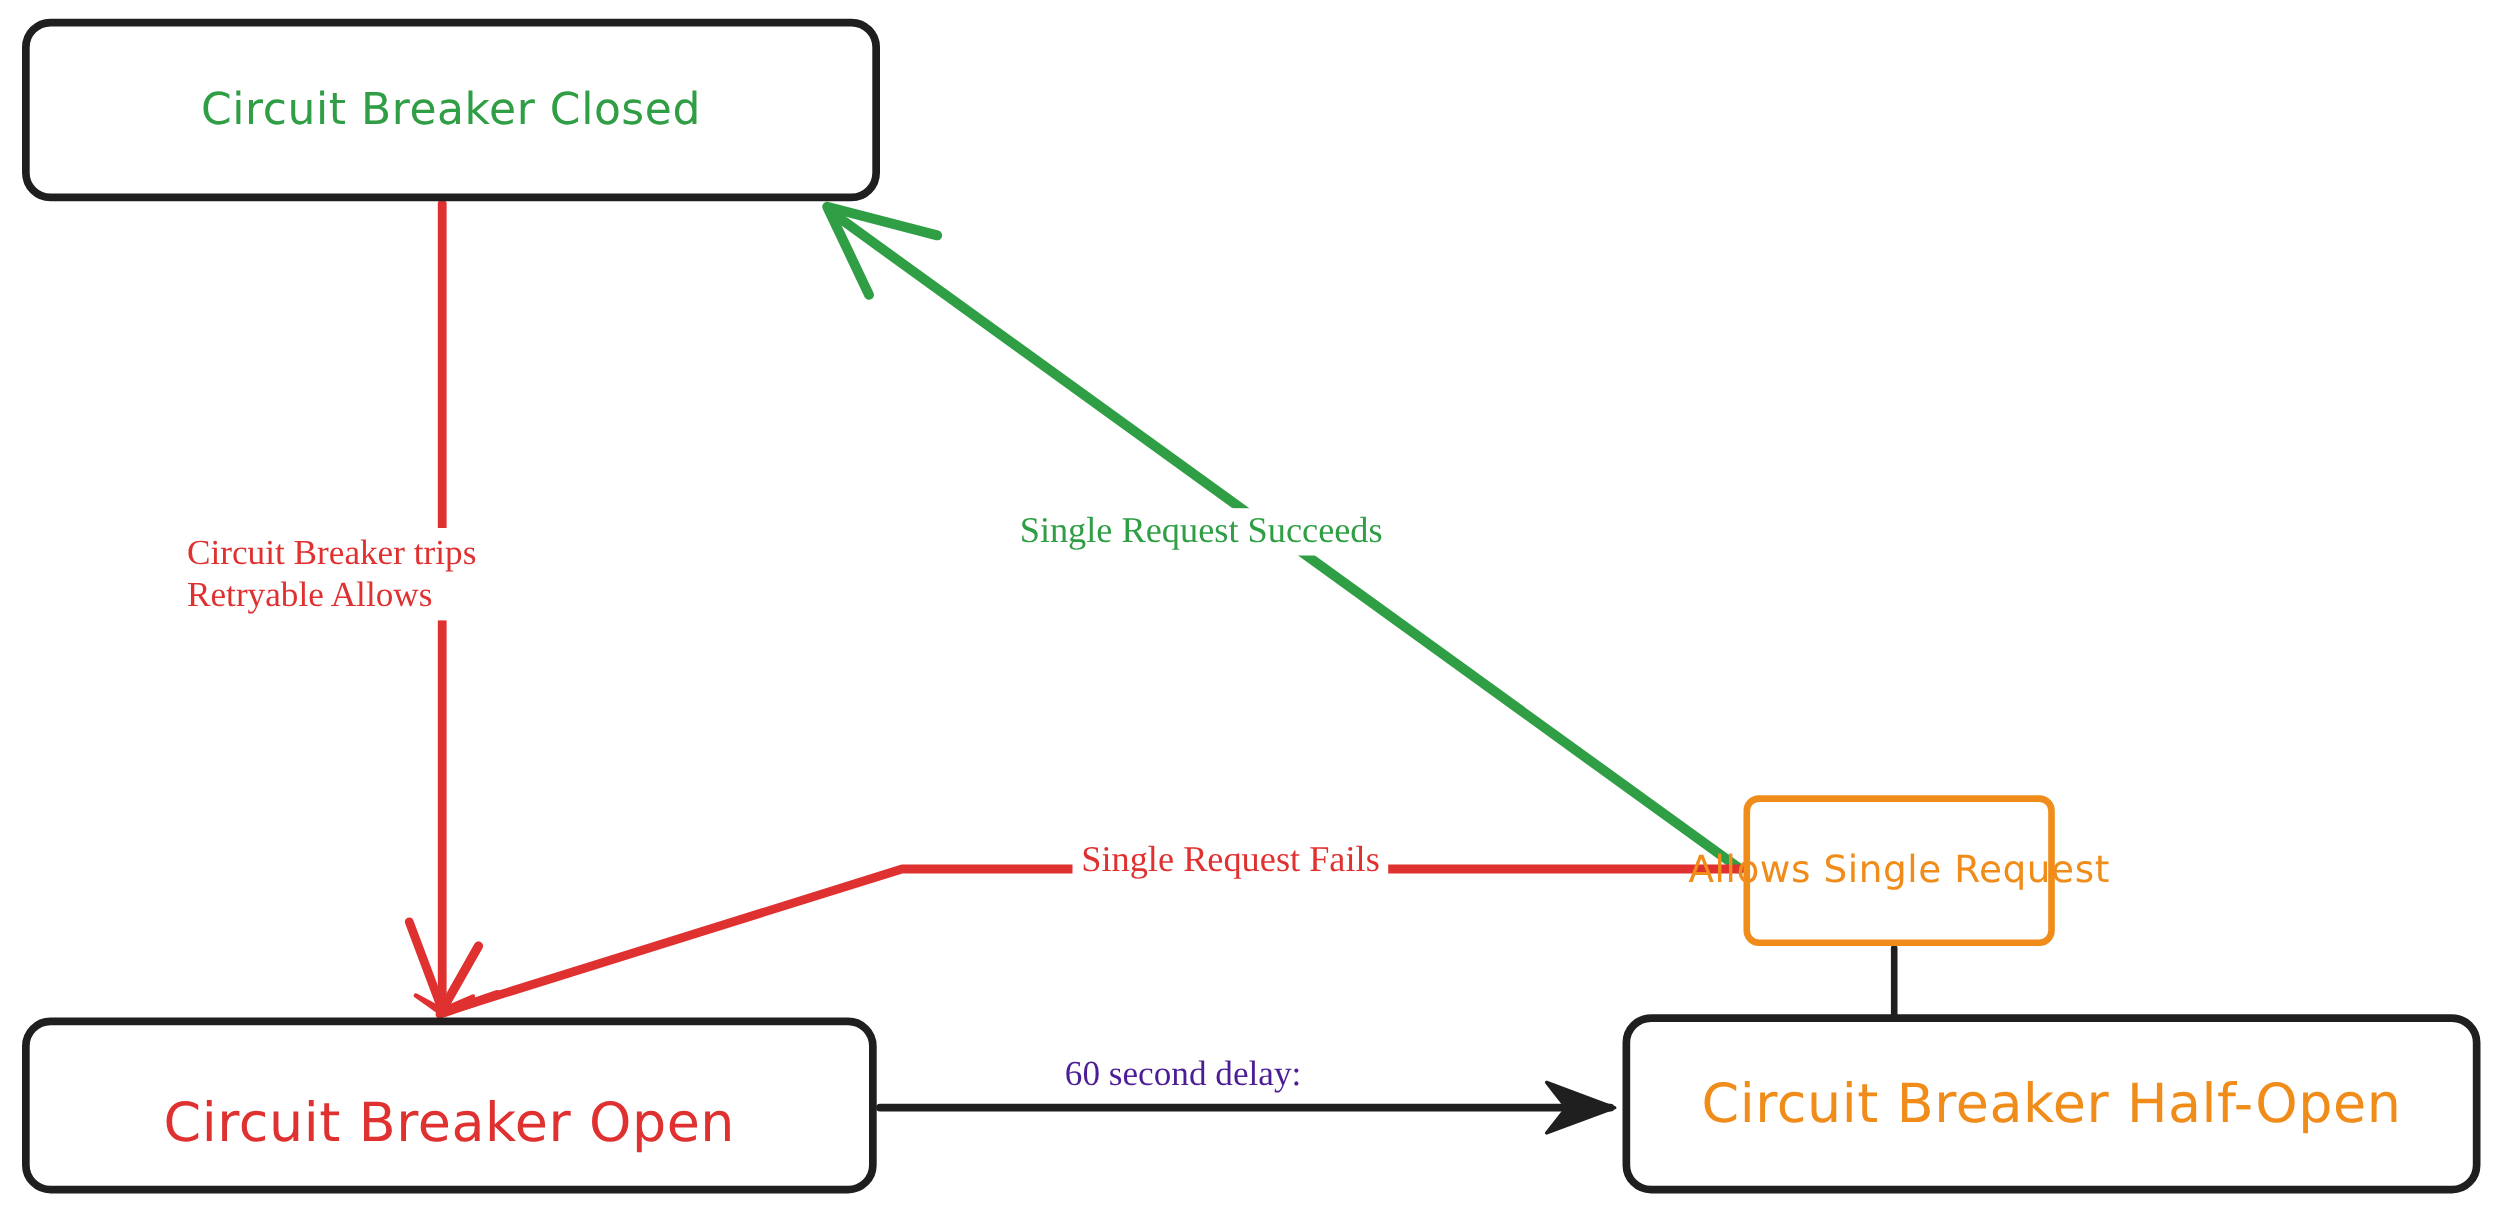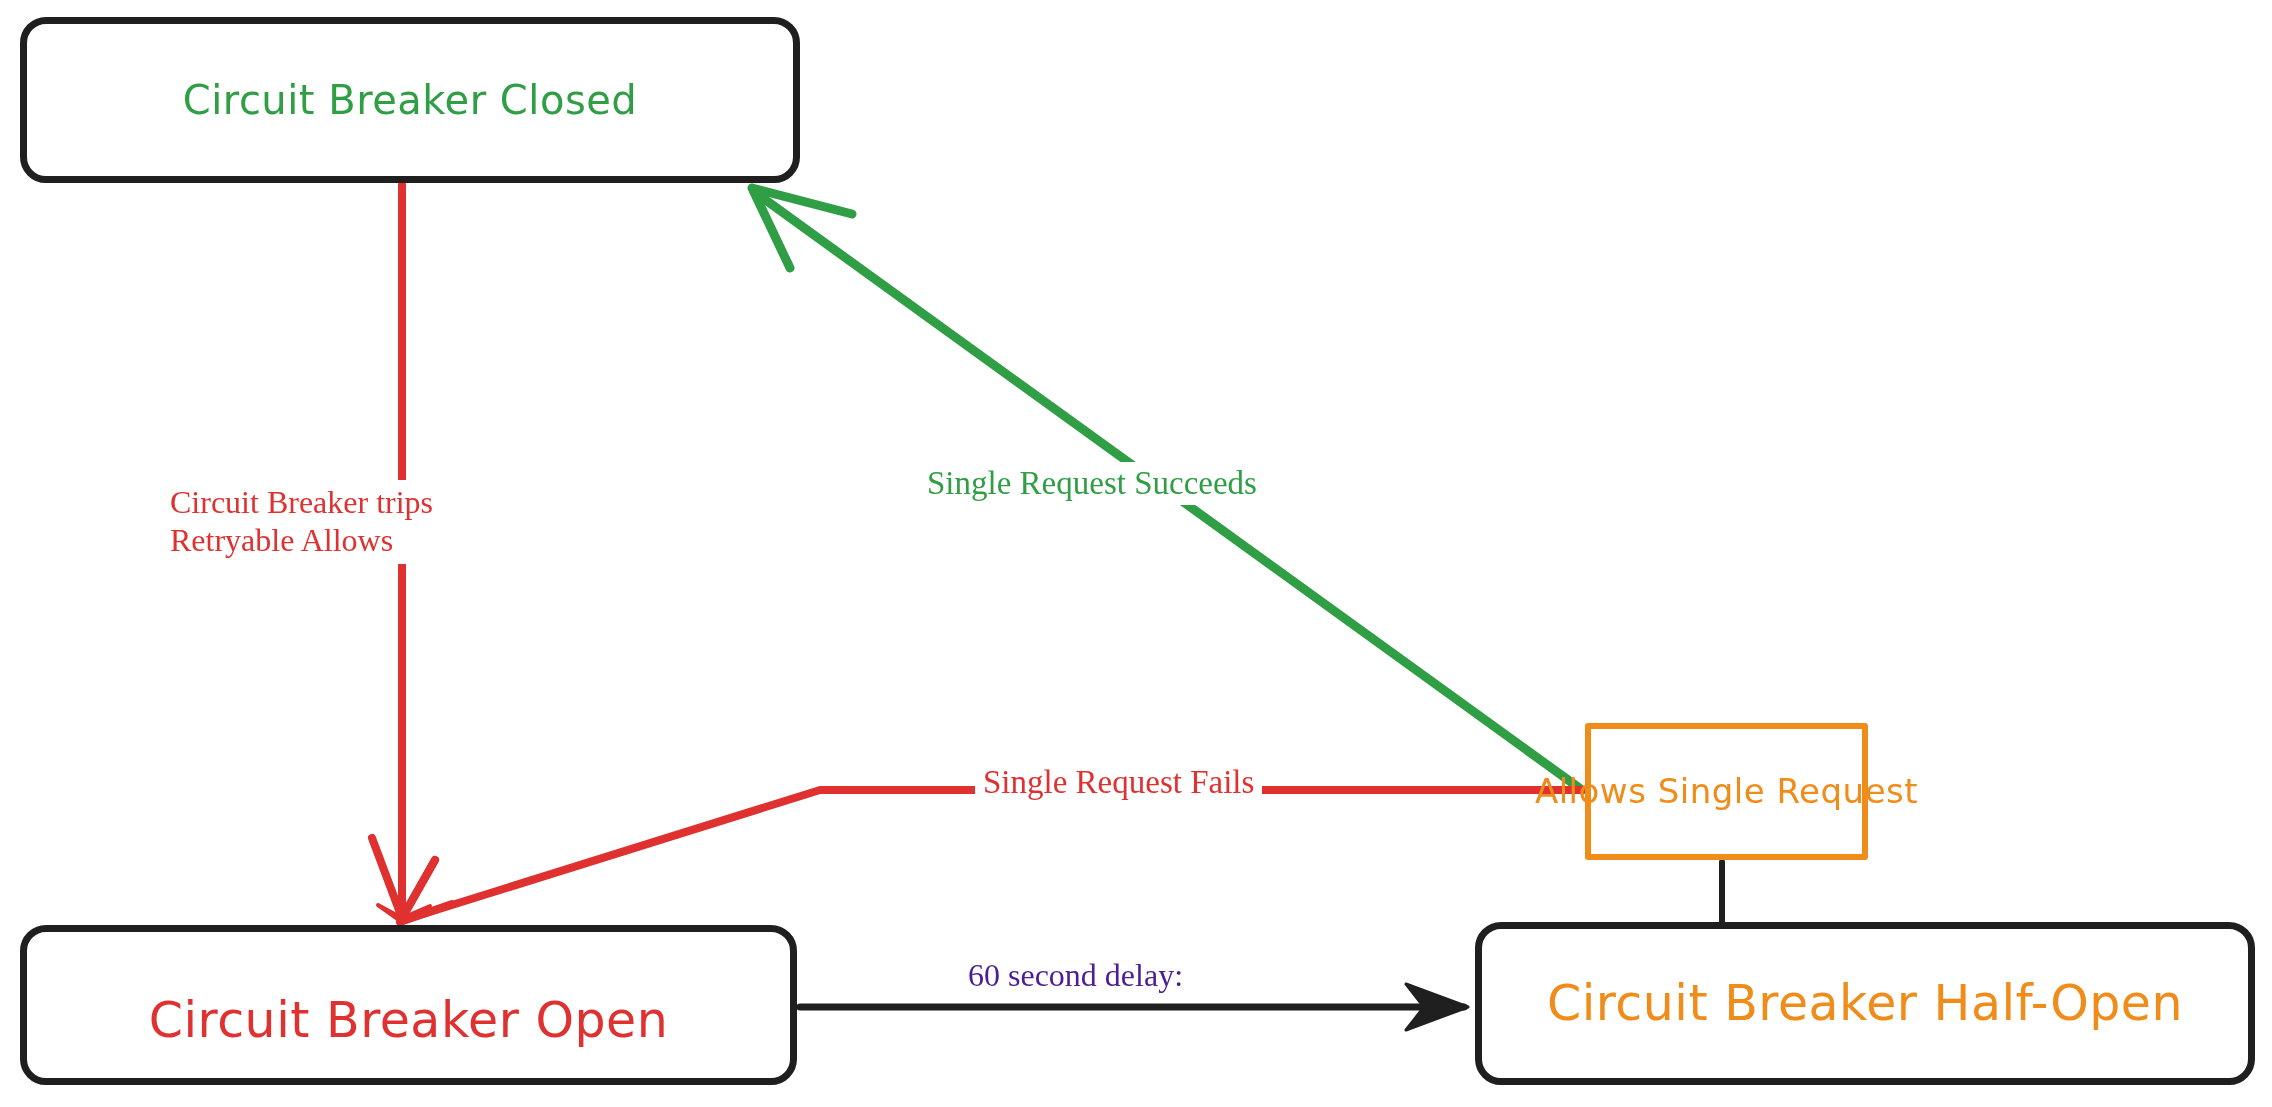--- a/index.html
+++ b/index.html
@@ -33,21 +33,21 @@
     display: flex;
     align-items: center;
     justify-content: center;
     text-align: center;
   }
   .node-black {
     border: 7px solid #1f1f1f;
   }
   .node-orange {
     border: 6px solid #f08c1a;
-    border-radius: 3px;
+    border-radius: 14px;
   }
   .node-label {
     font-family: "DejaVu Sans", sans-serif;
     font-weight: 400;
     letter-spacing: 0.5px;
     white-space: nowrap;
     line-height: 1.1;
   }
   #node-closed {
     left: 20px;

